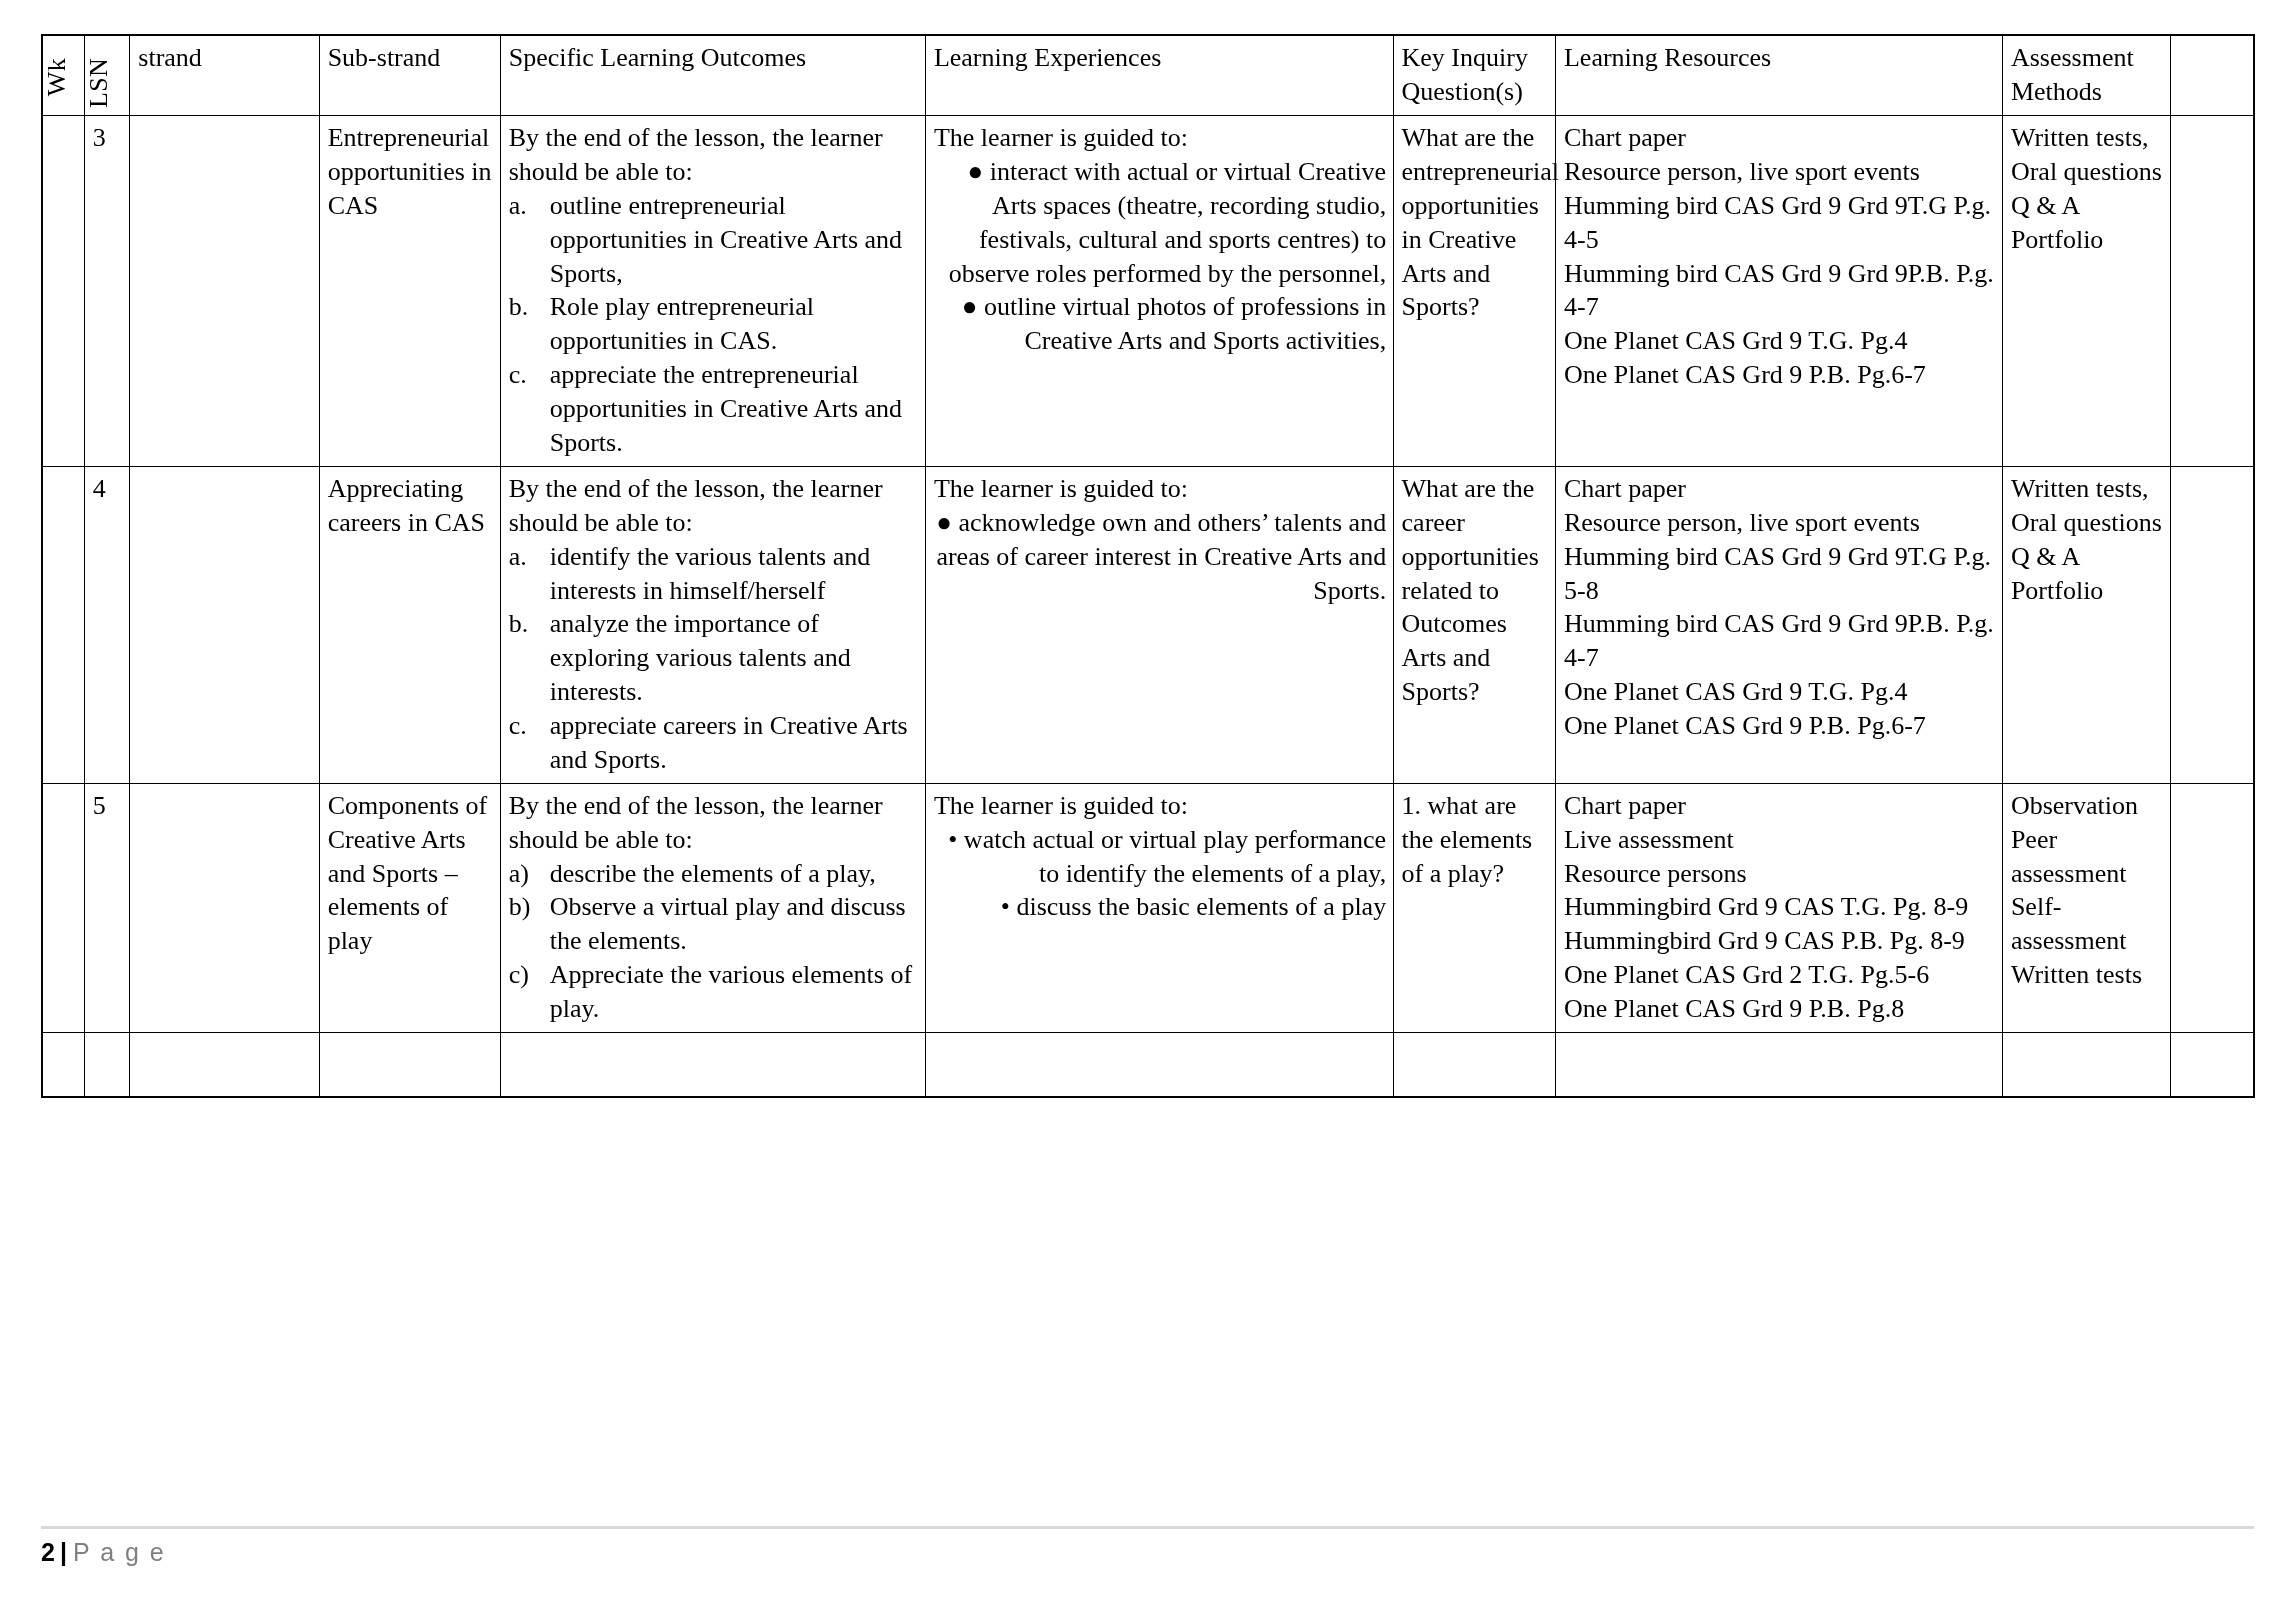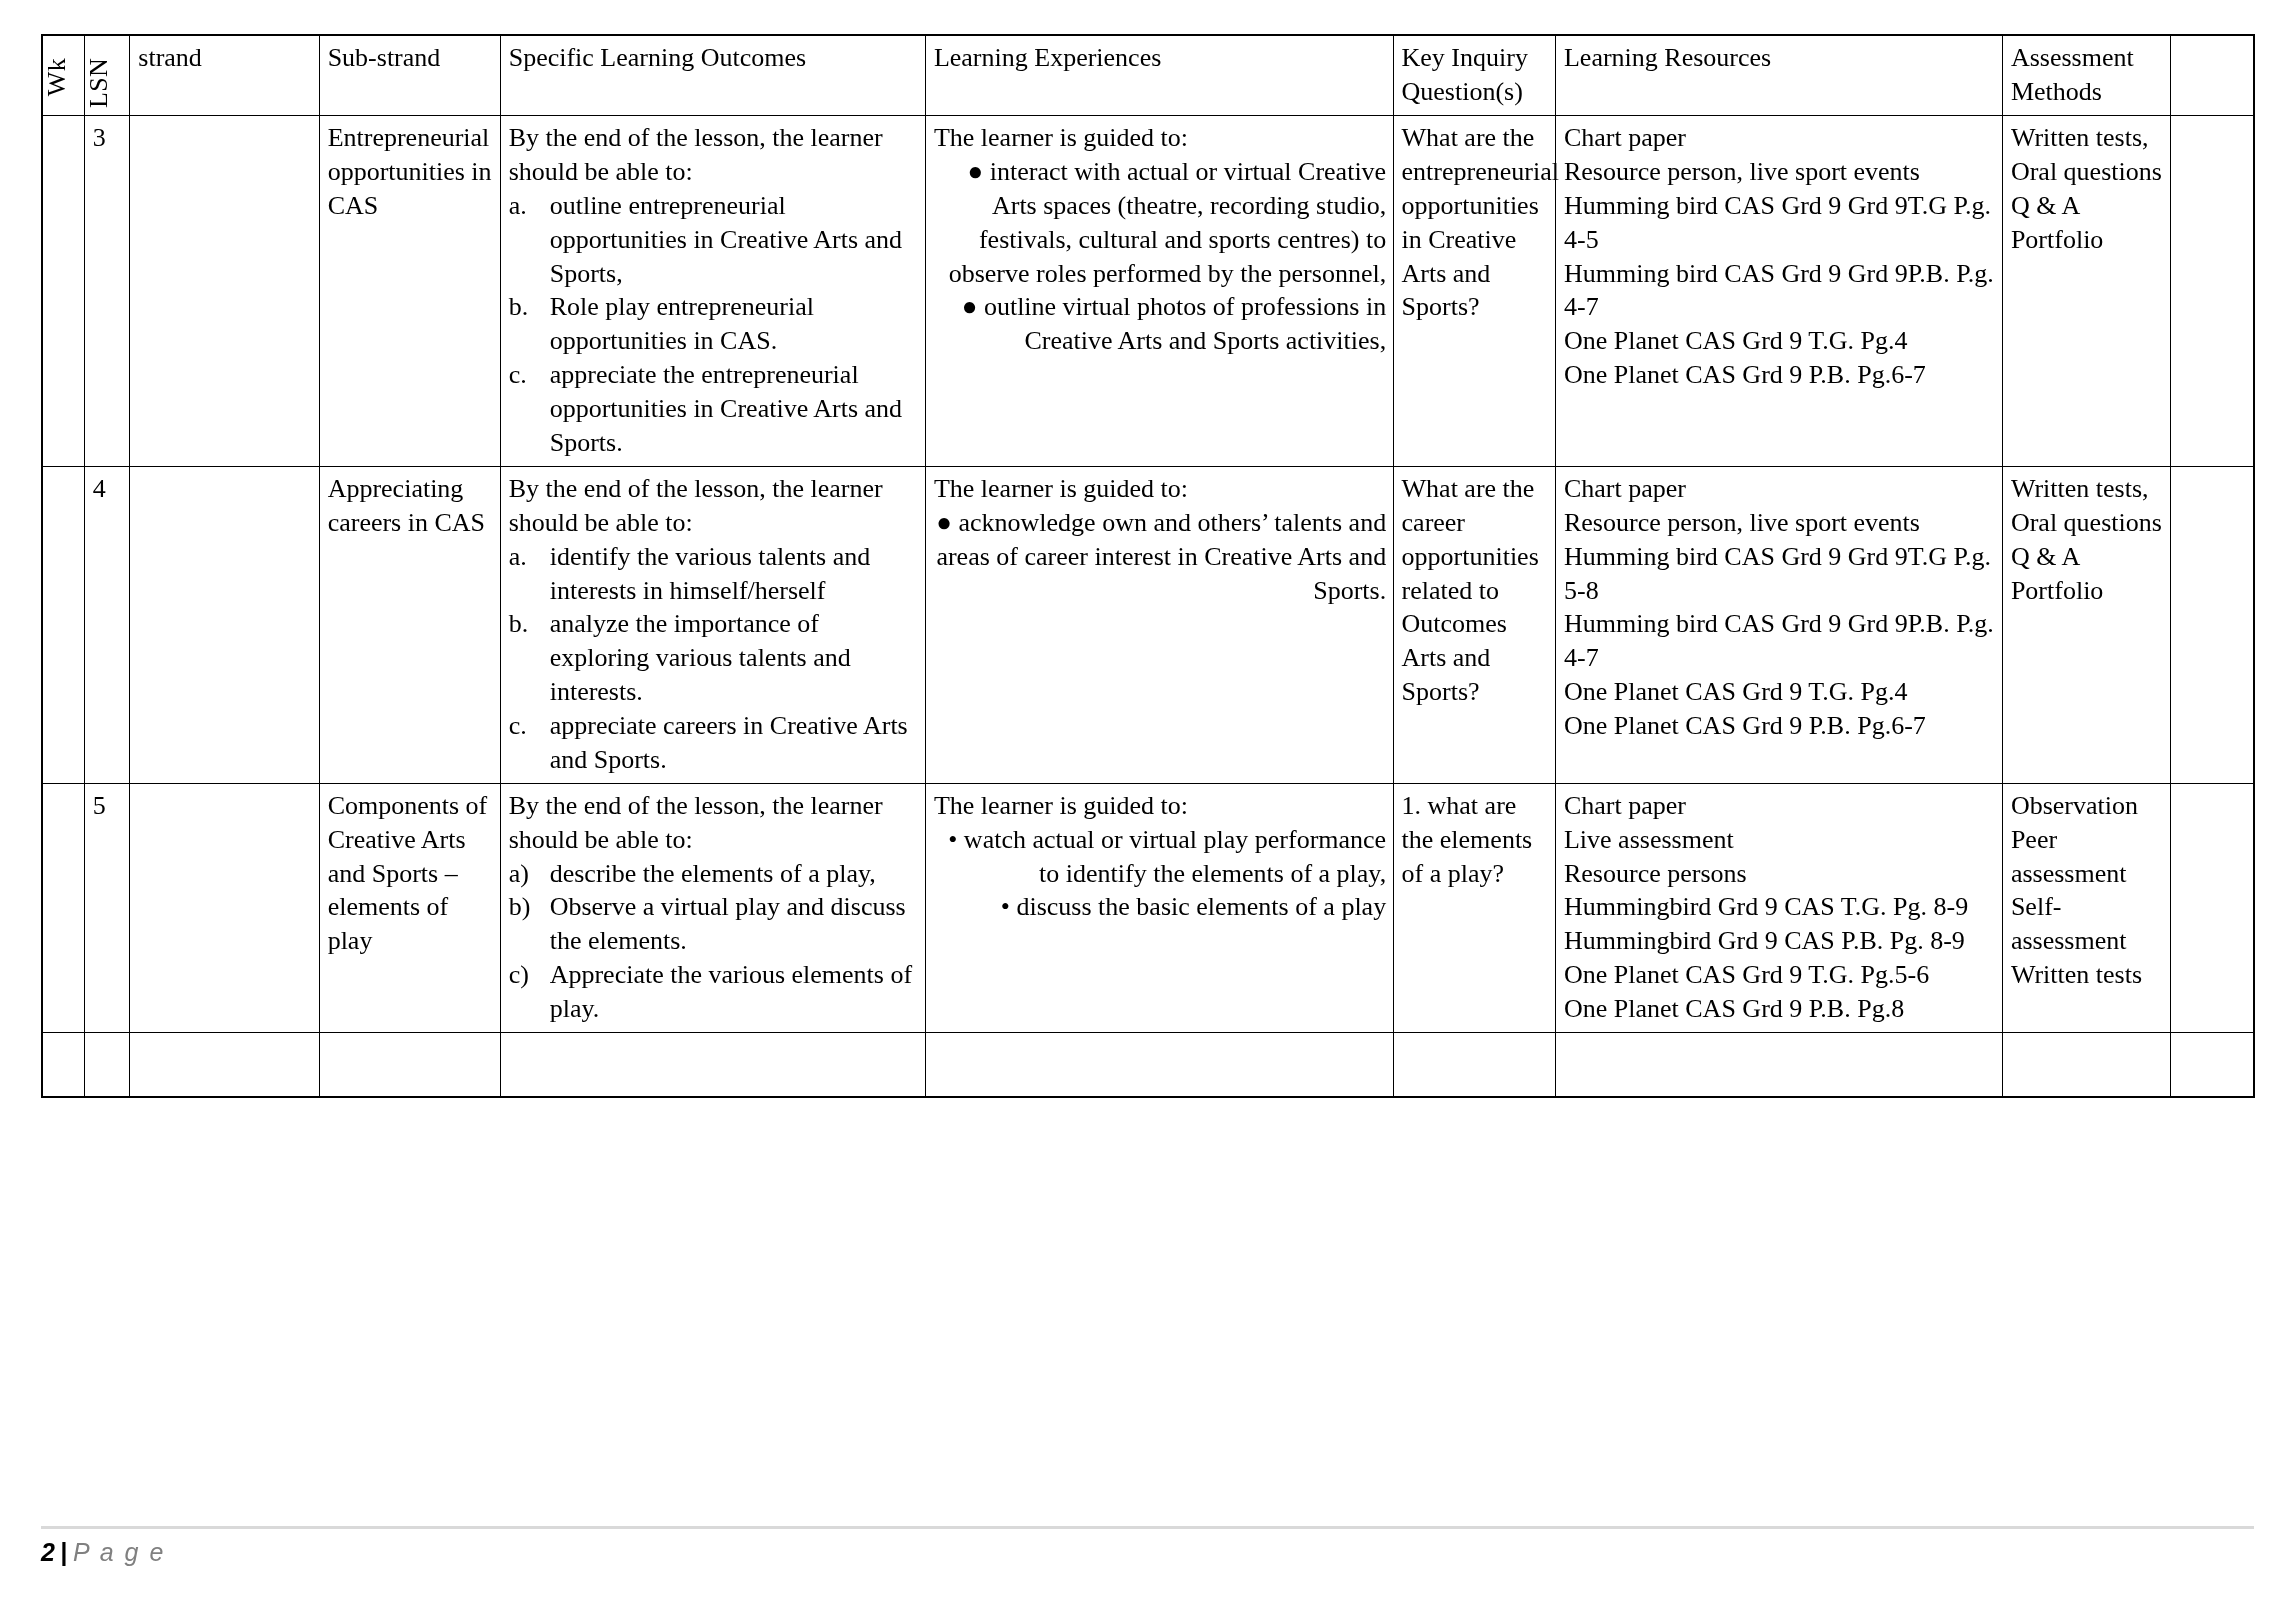--- a/index.html
+++ b/index.html
@@ -119,21 +119,20 @@
   .footer-rule {
     border-top: 3.3px solid #d9d9d9;
     width: 100%;
     margin-bottom: 9.2px;
   }
   .footer-text {
     font-family: "Liberation Sans", "DejaVu Sans", sans-serif;
     font-size: 25px;
     color: #808080;
     letter-spacing: 2px;
-    font-style: italic;
   }
   .footer-text .pagenum {
     color: #000;
     font-weight: bold;
     letter-spacing: 0;
   }
   .footer-text .sep {
     color: #000;
     font-weight: bold;
     margin: 0 3.9px 0 5.2px;
@@ -303,21 +302,21 @@
                 <li><span class="bul">•</span><span>discuss the basic elements of a play</span></li>
               </ul>
             </td>
             <td>1. what are the elements of a play?</td>
             <td>
               <div class="res-line">Chart paper</div>
               <div class="res-line">Live assessment</div>
               <div class="res-line">Resource persons</div>
               <div class="res-line">Hummingbird Grd 9 CAS T.G. Pg. 8-9</div>
               <div class="res-line">Hummingbird Grd 9 CAS P.B. Pg. 8-9</div>
-              <div class="res-line">One Planet CAS Grd 9 T.G. Pg.5-6</div>
+              <div class="res-line">One Planet CAS Grd 2 T.G. Pg.5-6</div>
               <div class="res-line">One Planet CAS Grd 9 P.B. Pg.8</div>
             </td>
             <td>
               <div class="res-line">Observation</div>
               <div class="res-line">Peer assessment</div>
               <div class="res-line">Self-assessment</div>
               <div class="res-line">Written tests</div>
             </td>
             <td></td>
           </tr>

